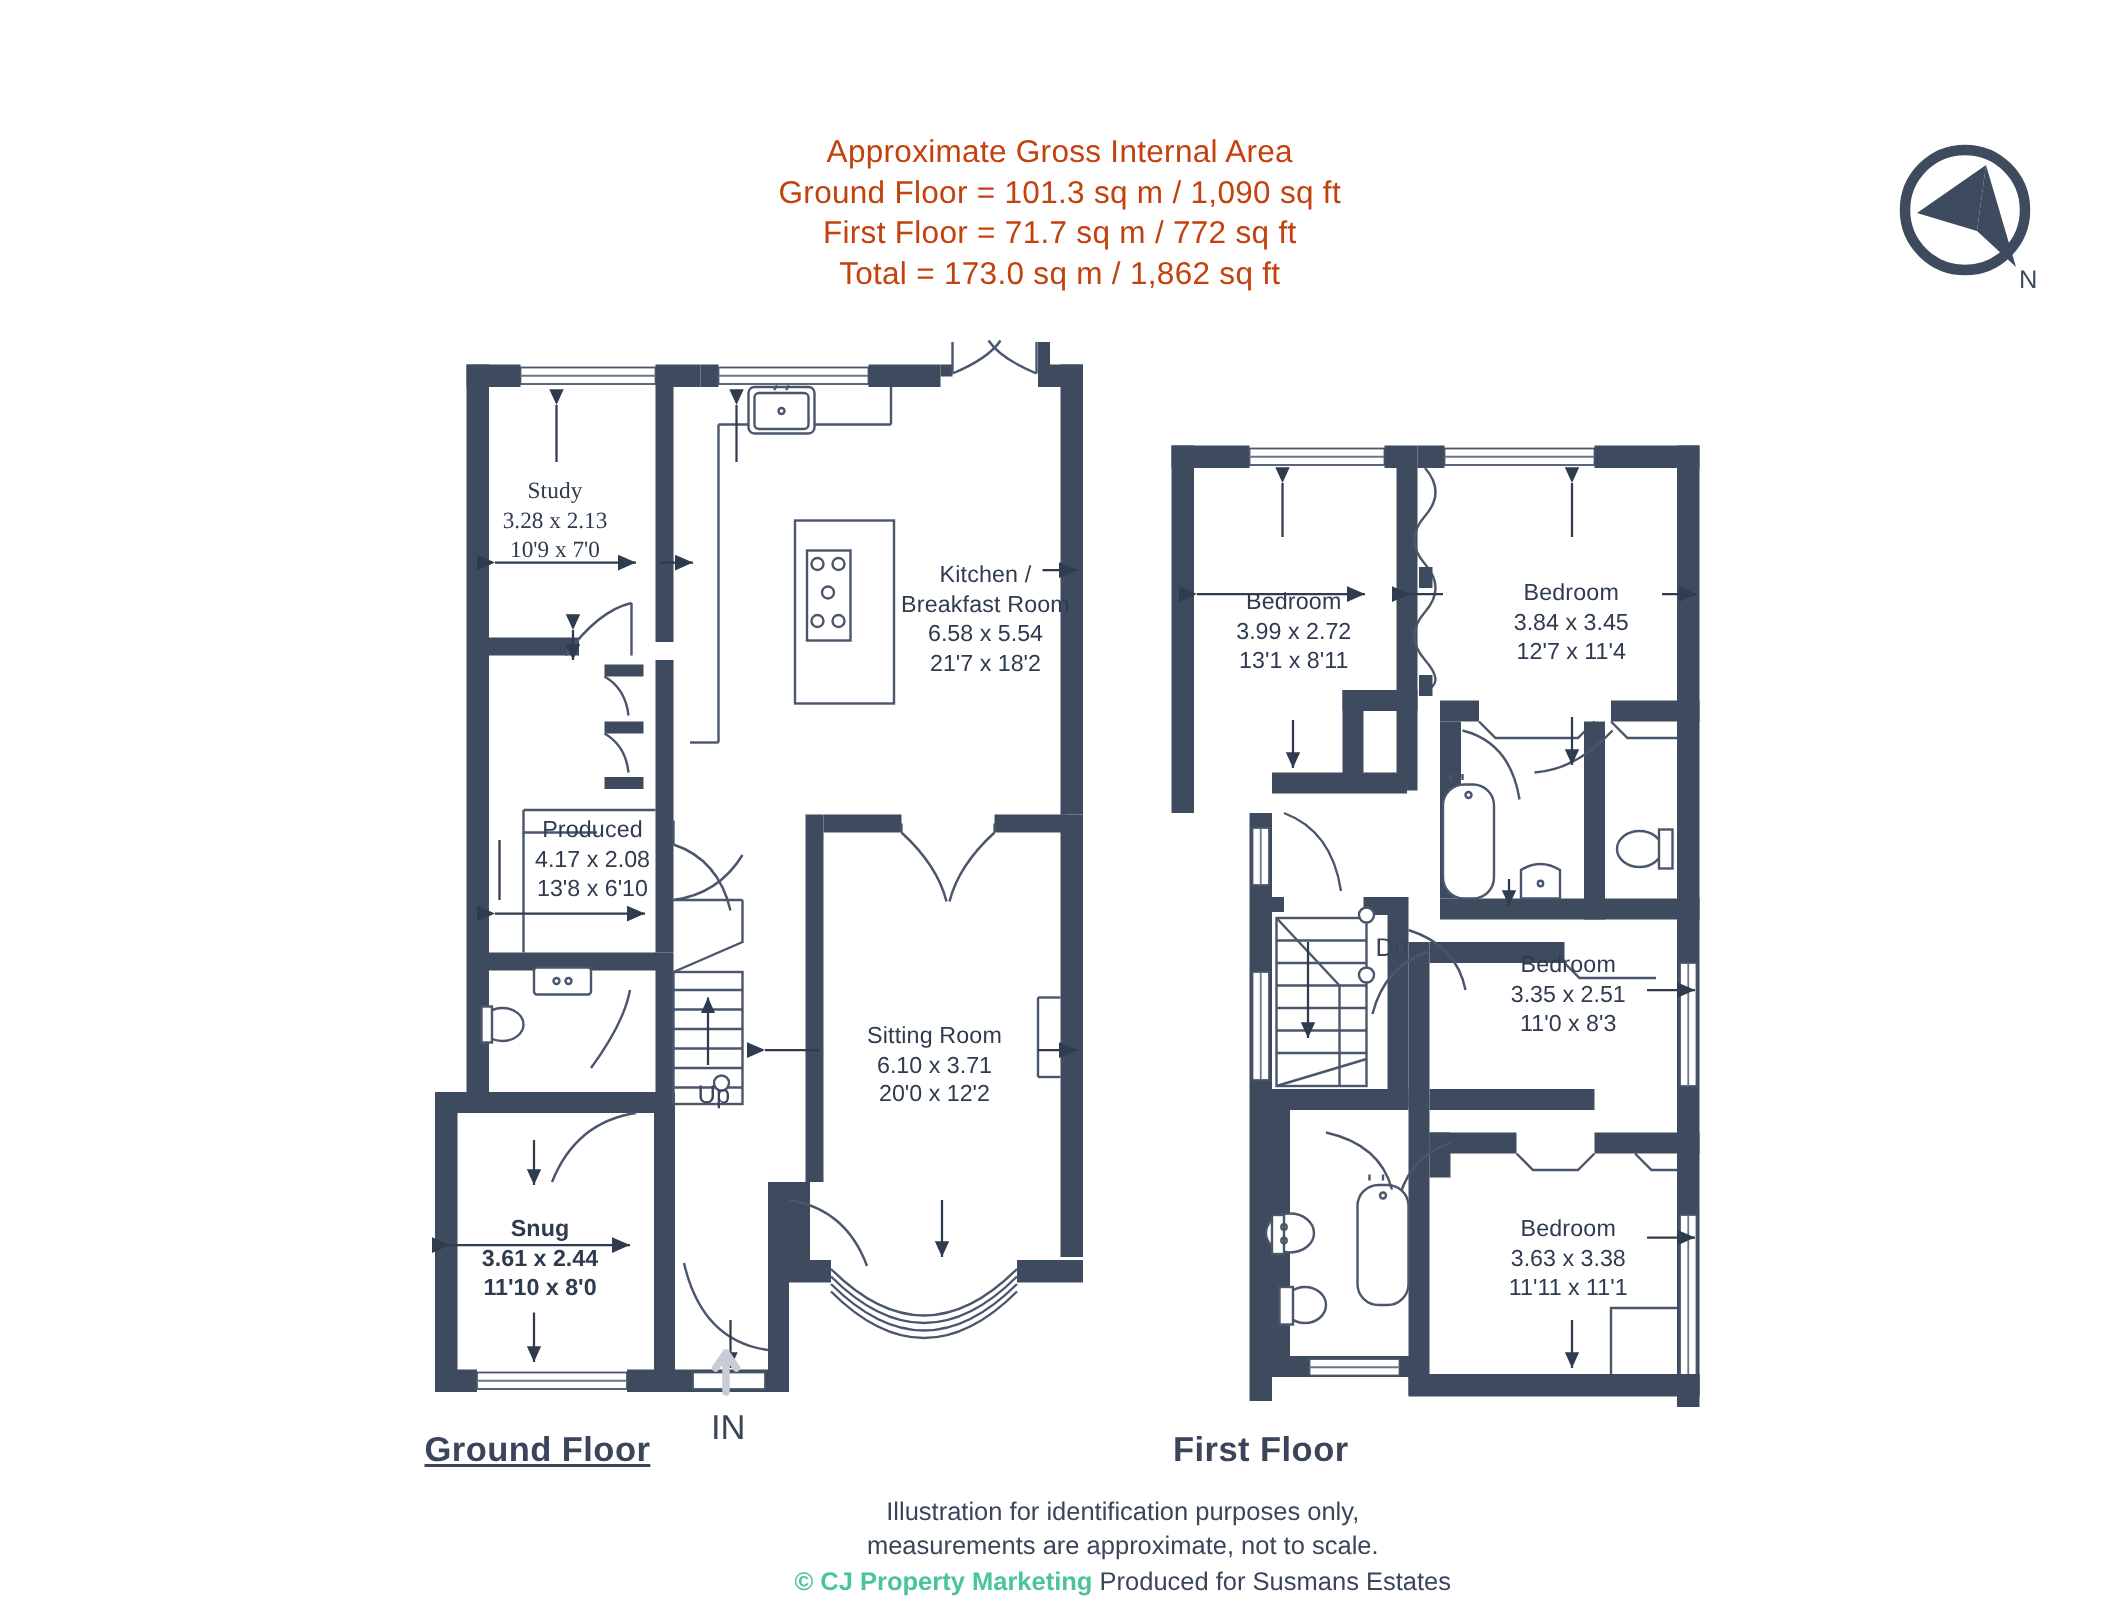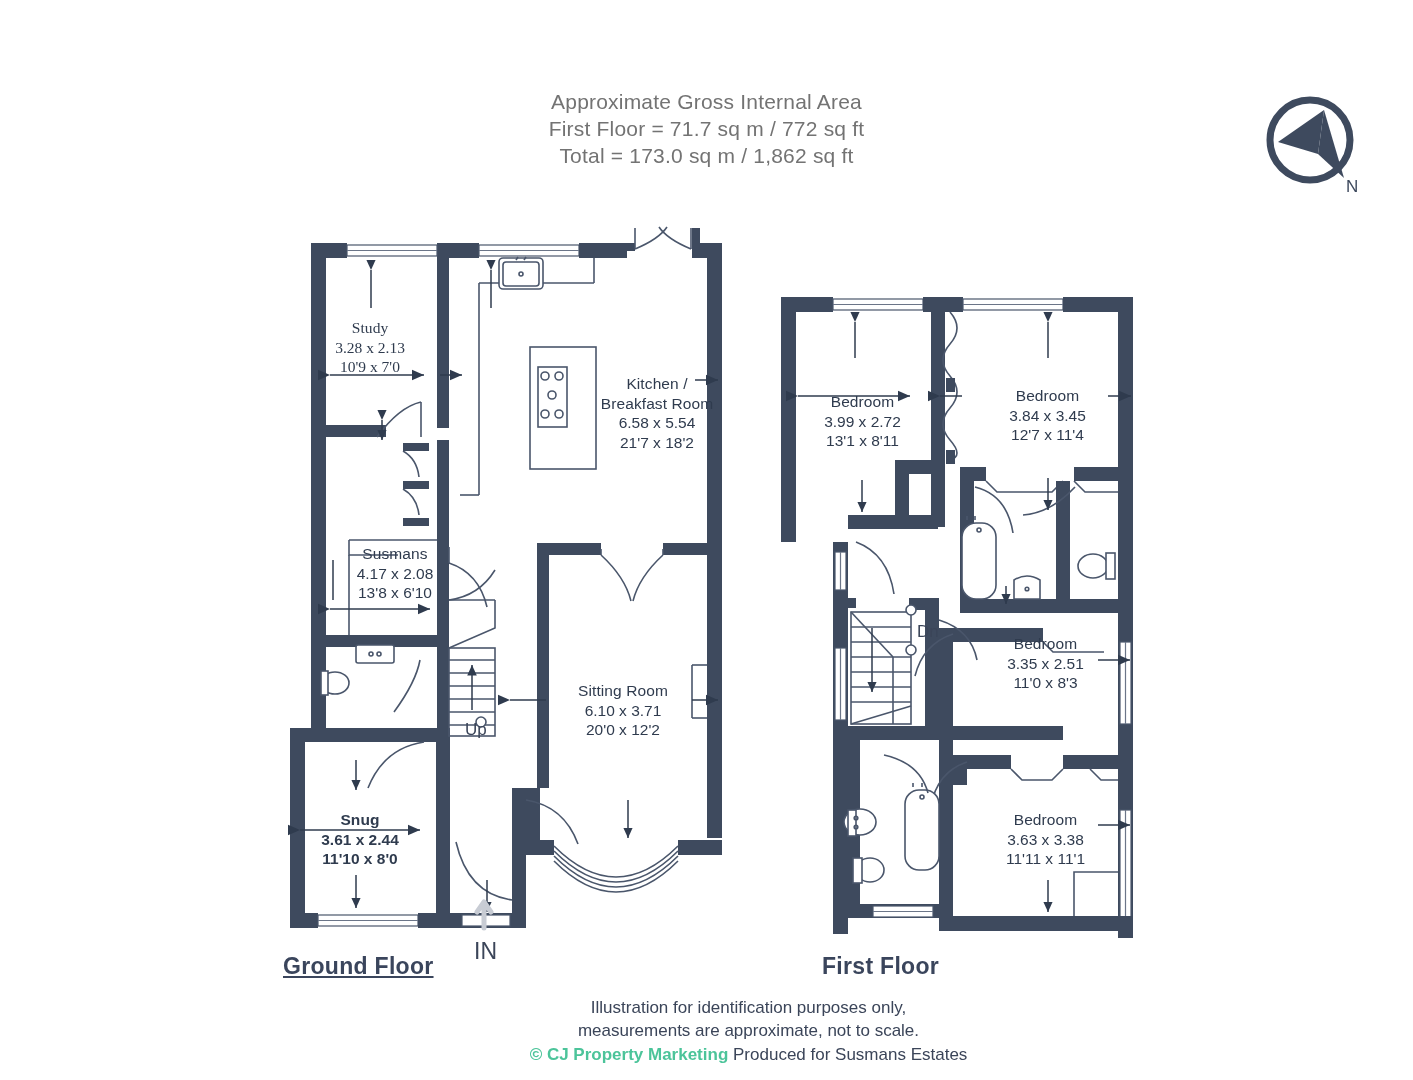--- a/index.html
+++ b/index.html
@@ -3,29 +3,29 @@
 <meta charset="utf-8">
 <style>
   html,body{margin:0;padding:0;background:#ffffff;}
   body{width:1413px;height:1080px;position:relative;overflow:hidden;
        font-family:"Liberation Sans","DejaVu Sans",sans-serif;color:#2f3b4e;}
 
   .abs{position:absolute;}
 
   
   #header{left:0;top:88px;width:1413px;text-align:center;}
-  #header .line{font-size:21px;line-height:27px;color:#737373;letter-spacing:.2px;}
+  #header .line{font-size:21px;line-height:27px;color:#c2410c;letter-spacing:.2px;}
 
   
   #compass{left:1262px;top:92px;width:104px;height:110px;}
 
   
   .floor-title{font-size:23px;font-weight:bold;color:#3a455c;letter-spacing:.3px;}
   #gf-title{left:283px;top:953px;text-decoration:underline;}
-  #ff-title{left:822px;top:953px;text-align:center;}
+  #ff-title{left:782px;top:953px;text-align:center;}
 
   
   #footer{left:0;top:996px;width:1413px;text-align:center;padding-left:42px;}
   #footer .f1{font-size:17px;line-height:23px;color:#3b4559;}
   #footer .f3{font-size:17px;line-height:23px;margin-top:1px;}
   .credit{color:#4cc49a;font-weight:bold;}
   .produced{color:#3b4559;}
 
   
   #plan{left:0;top:0;width:1413px;height:1080px;}
@@ -33,20 +33,21 @@
   
   .rlabel{text-align:center;font-size:15.5px;line-height:19.5px;color:#2f3b4e;white-space:nowrap;}
   .rlabel .nm{letter-spacing:.1px;}
   .marker{font-size:17px;color:#3b4559;}
 </style>
 </head>
 <body>
 
 <div id="header" class="abs">
   <div class="line">Approximate Gross Internal Area</div>
+  <div class="line">Ground Floor = 101.3 sq m / 1,090 sq ft</div>
   <div class="line">First Floor = 71.7 sq m / 772 sq ft</div>
   <div class="line">Total = 173.0 sq m / 1,862 sq ft</div>
 </div>
 
 <div id="compass" class="abs">
   <svg width="104" height="110" viewBox="0 0 104 110">
     <circle cx="48" cy="48" r="40" fill="none" stroke="#3e4a5e" stroke-width="7"></circle>
     <path d="M62 18 L56 62 L82 86 Z" fill="#3e4a5e"></path>
     <path d="M62 18 L56 62 L16 50 Z" fill="#3e4a5e"></path>
     <text x="84" y="100" font-family="Liberation Sans, sans-serif" font-size="17" fill="#3e4a5e">N</text>
@@ -379,21 +380,21 @@
 </div>
 
 <div class="abs rlabel" style="left:582px;top:374px;width:150px;">
   <div class="nm">Kitchen /</div>
   <div class="nm">Breakfast Room</div>
   <div>6.58 x 5.54</div>
   <div>21'7 x 18'2</div>
 </div>
 
 <div class="abs rlabel" style="left:325px;top:544px;width:140px;">
-  <div class="nm">Susmans</div>
+  <div class="nm">Produced</div>
   <div>4.17 x 2.08</div>
   <div>13'8 x 6'10</div>
 </div>
 
 <div class="abs rlabel" style="left:548px;top:681px;width:150px;">
   <div class="nm">Sitting Room</div>
   <div>6.10 x 3.71</div>
   <div>20'0 x 12'2</div>
 </div>
 

